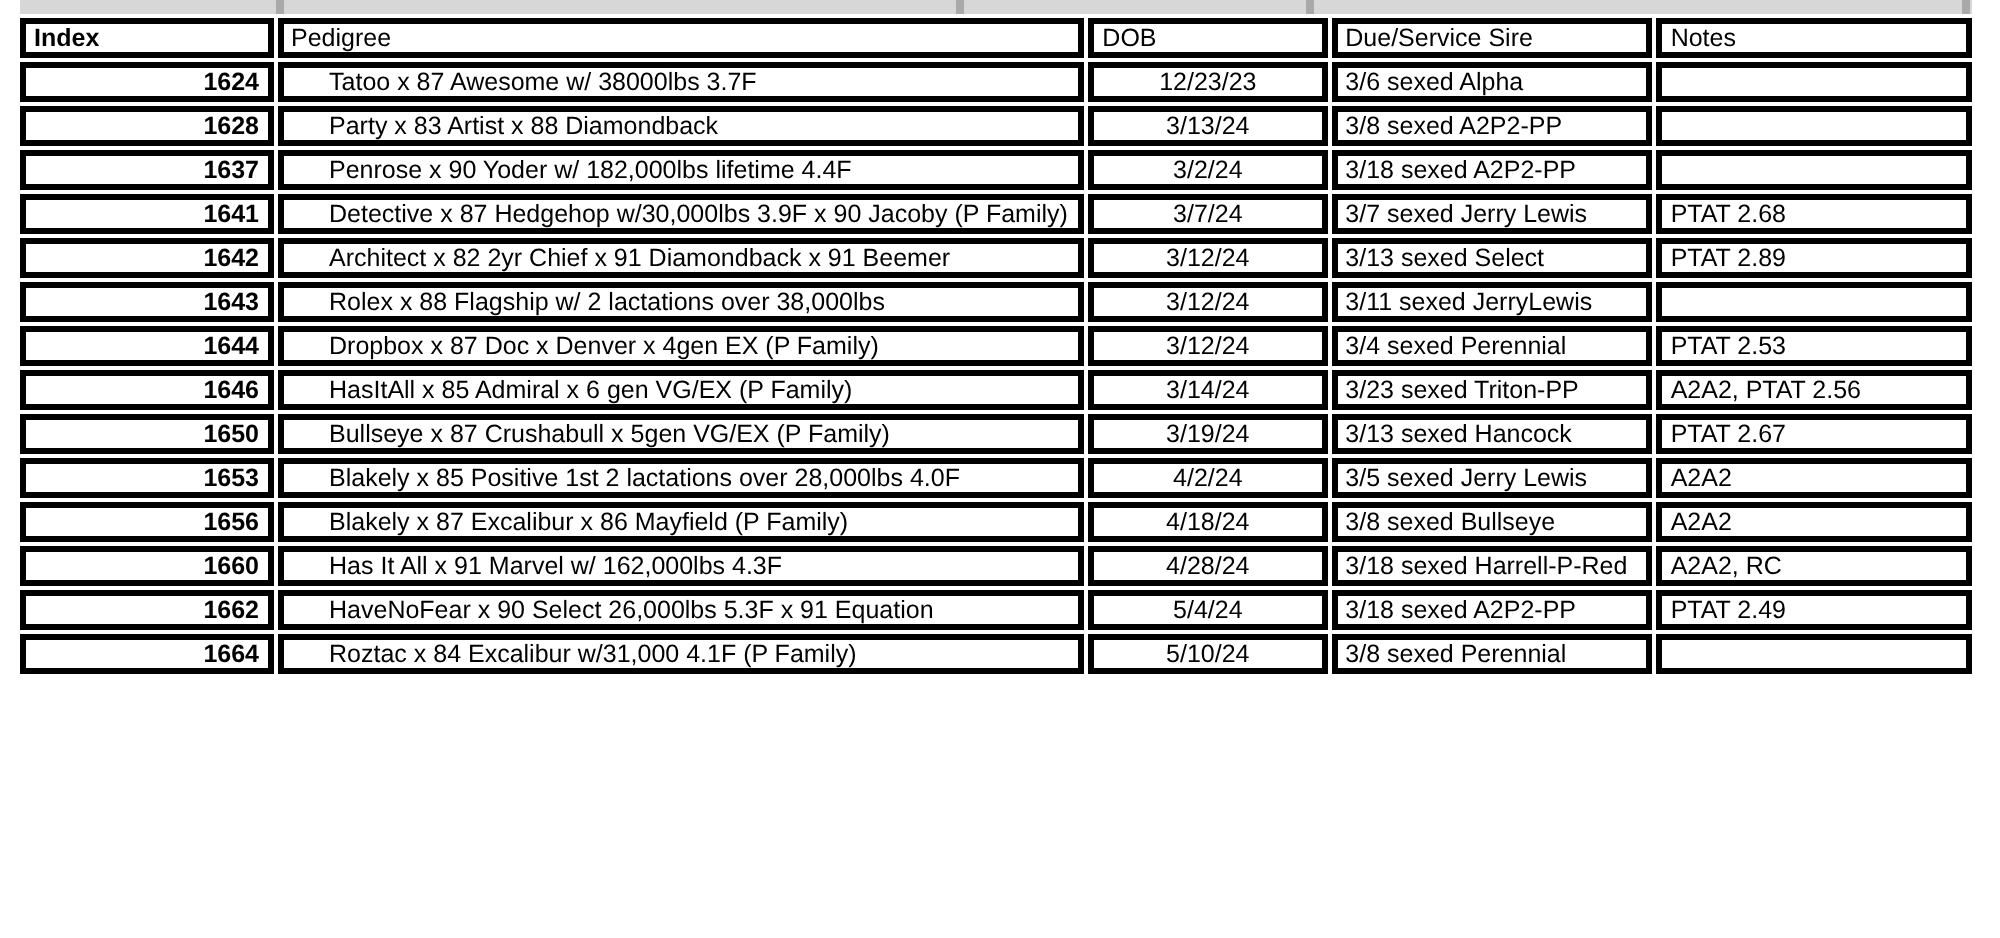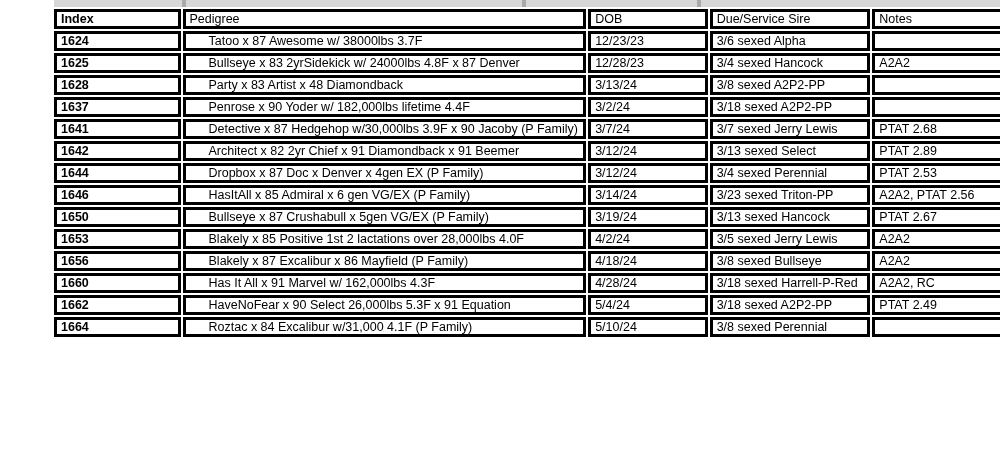--- a/index.html
+++ b/index.html
@@ -12,21 +12,21 @@
   }
   * { box-sizing: border-box; }
   html, body {
     margin: 0; padding: 0;
     width: 1000px; height: 469px;
     background: var(--page-bg);
     font-family: "Liberation Sans", sans-serif;
     color: var(--text);
     overflow: hidden;
   }
-  .page { padding-left: 10px; margin-left: 44px; }
+  .page { padding-left: 10px; }
   .cropped-strip {
     position: relative;
     width: 976px; height: 7px;
     background: var(--strip-fill);
   }
   .cropped-strip .tick {
     position: absolute; top: 0; bottom: 0; width: 4px;
     background: var(--strip-divider);
   }
   .tick.t1 { left: 128px; }
@@ -52,22 +52,22 @@
     font-size: 12.5px;
     line-height: 14px;
     vertical-align: middle;
     overflow: hidden;
     text-align: left;
     font-weight: normal;
   }
   td { white-space: nowrap; }
   td.col-pedigree { white-space: normal; word-wrap: break-word; padding-left: 23px; }
   th.col-index { font-weight: bold; }
-  td.col-index { font-weight: bold; text-align: left; }
-  td.col-dob { text-align: left; }
+  td.col-index { font-weight: bold; text-align: right; }
+  td.col-dob { text-align: center; }
 </style>
 </head>
 <body>
 
 <div class="page">
   <div class="cropped-strip">
     <span class="tick t1"></span>
     <span class="tick t2"></span>
     <span class="tick t3"></span>
     <span class="tick t4"></span>
@@ -91,29 +91,22 @@
     </thead>
     <tbody>
         <tr>
           <td class="col-index">1624</td>
           <td class="col-pedigree">Tatoo x 87 Awesome w/ 38000lbs 3.7F</td>
           <td class="col-dob">12/23/23</td>
           <td class="col-sire">3/6 sexed Alpha</td>
           <td class="col-notes"></td>
         </tr>
         <tr>
-          <td class="col-index">1625</td>
-          <td class="col-pedigree">Bullseye x 83 2yrSidekick w/ 24000lbs 4.8F x 87 Denver</td>
-          <td class="col-dob">12/28/23</td>
-          <td class="col-sire">3/4 sexed Hancock</td>
-          <td class="col-notes">A2A2</td>
-        </tr>
-        <tr>
           <td class="col-index">1628</td>
-          <td class="col-pedigree">Party x 83 Artist x 48 Diamondback</td>
+          <td class="col-pedigree">Party x 83 Artist x 88 Diamondback</td>
           <td class="col-dob">3/13/24</td>
           <td class="col-sire">3/8 sexed A2P2-PP</td>
           <td class="col-notes"></td>
         </tr>
         <tr>
           <td class="col-index">1637</td>
           <td class="col-pedigree">Penrose x 90 Yoder w/ 182,000lbs lifetime 4.4F</td>
           <td class="col-dob">3/2/24</td>
           <td class="col-sire">3/18 sexed A2P2-PP</td>
           <td class="col-notes"></td>
@@ -124,20 +117,27 @@
           <td class="col-dob">3/7/24</td>
           <td class="col-sire">3/7 sexed Jerry Lewis</td>
           <td class="col-notes">PTAT 2.68</td>
         </tr>
         <tr>
           <td class="col-index">1642</td>
           <td class="col-pedigree">Architect x 82 2yr Chief x 91 Diamondback x 91 Beemer</td>
           <td class="col-dob">3/12/24</td>
           <td class="col-sire">3/13 sexed Select</td>
           <td class="col-notes">PTAT 2.89</td>
+        </tr>
+        <tr>
+          <td class="col-index">1643</td>
+          <td class="col-pedigree">Rolex x 88 Flagship w/ 2 lactations over 38,000lbs</td>
+          <td class="col-dob">3/12/24</td>
+          <td class="col-sire">3/11 sexed JerryLewis</td>
+          <td class="col-notes"></td>
         </tr>
         <tr>
           <td class="col-index">1644</td>
           <td class="col-pedigree">Dropbox x 87 Doc x Denver x 4gen EX (P Family)</td>
           <td class="col-dob">3/12/24</td>
           <td class="col-sire">3/4 sexed Perennial</td>
           <td class="col-notes">PTAT 2.53</td>
         </tr>
         <tr>
           <td class="col-index">1646</td>

